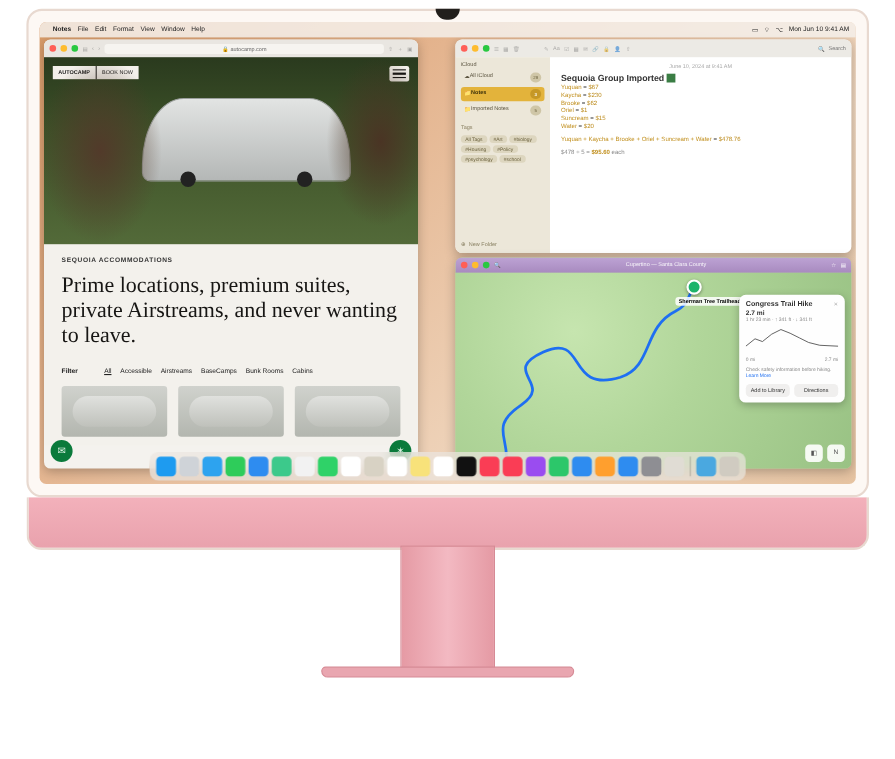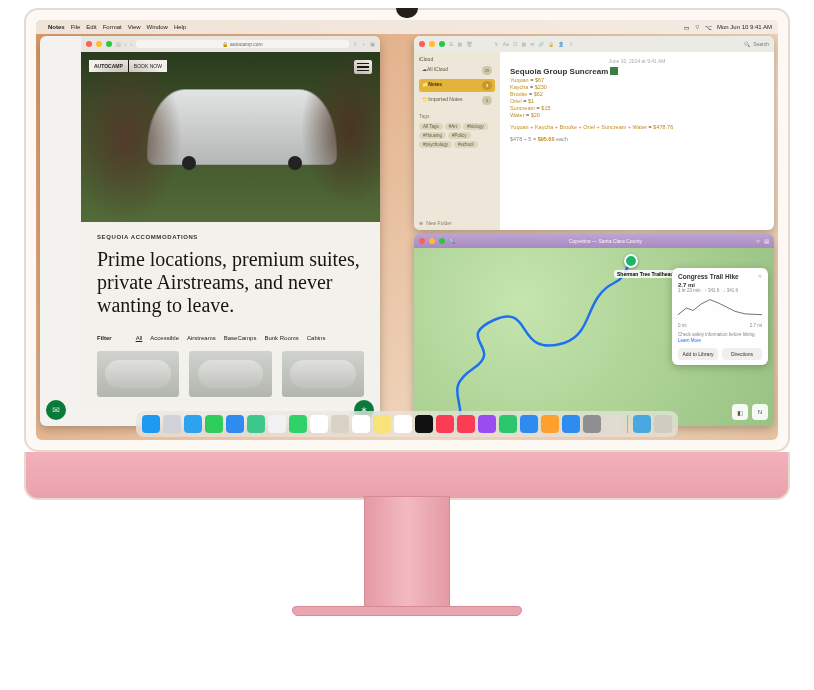--- a/index.html
+++ b/index.html
@@ -14,21 +14,21 @@
   .neck { width: 86px; height: 112px; margin: -4px auto 0; background: linear-gradient(90deg,#e59aa4,#f3b9c2,#e59aa4); border: 1px solid #d68a95; }
   .foot { width: 230px; height: 10px; margin: -2px auto 0; background: #e9a6b0; border-radius: 4px 4px 6px 6px; border: 1px solid #d68a95; }
   .camera { position: absolute; left: 50%; top: 0px; transform: translateX(-50%); width: 22px; height: 10px; background: #221f1c; border-radius: 0 0 10px 10px; z-index: 40; }
 
   
   .menubar { position: absolute; left: 0; right: 0; top: 0; height: 14px; background: rgba(245,240,235,.85); display: flex; align-items: center; font-size: 6px; color: #222; padding: 0 6px; gap: 6px; z-index: 30; }
   .menubar .right { margin-left: auto; display: flex; gap: 5px; align-items: center; }
   .apple { font-size: 7px; }
 
   
-  .safari { position: absolute; left: 4px; top: 16px; width: 340px; height: 390px; background: #f4f2ee; border-radius: 6px; overflow: hidden; box-shadow: 0 3px 10px rgba(0,0,0,.25); padding-left: 41px; }
+  .safari { position: absolute; left: 4px; top: 16px; width: 340px; height: 390px; background: #f4f2ee; border-radius: 6px; overflow: hidden; box-shadow: 0 3px 10px rgba(0,0,0,.25); }
   .sf-toolbar { height: 16px; background: #e9e6e1; display: flex; align-items: center; padding: 0 5px; gap: 4px; font-size: 5px; color: #666; }
   .dot { width: 6px; height: 6px; border-radius: 50%; }
   .dot.r { background: #ff5f57; } .dot.y { background: #febc2e; } .dot.g { background: #28c840; }
   .url { flex: 1; text-align: center; background: #f6f4f0; border-radius: 3px; padding: 1px 4px; font-size: 5px; }
   .sf-icon { opacity: .5; }
   .hero { height: 170px; background: linear-gradient(180deg, #2a3a1e 0%, #3d5228 40%, #536a39 100%); position: relative; }
   .hero::after { content:""; position:absolute; inset:0; background:
       radial-gradient(ellipse 80px 120px at 15% 50%, #523a2a 0%, transparent 70%),
       radial-gradient(ellipse 70px 110px at 90% 45%, #4a3424 0%, transparent 70%); }
   .airstream { position: absolute; left: 54%; top: 44%; transform: translate(-50%,-50%); width: 190px; height: 76px; background: linear-gradient(180deg,#e2e4e3,#b4b7b6); border-radius: 38px 38px 8px 8px / 60px 60px 8px 8px; border: 1px solid #9ca09e; }
@@ -227,21 +227,21 @@
                 <span class="tag">#school</span>
               </div>
               <div class="nt-footer">
                 <span>⊕</span>
                 <span>New Folder</span>
               </div>
             </div>
             <div class="nt-content">
               <div class="nt-date">June 10, 2024 at 9:41 AM</div>
               <div class="nt-title">
-                <span>Sequoia Group Suncream</span><span class="park"></span>
+                <span>Sequoia Group Imported</span><span class="park"></span>
               </div>
               <div class="nt-line"><span class="lnk">Yuquan</span> = <span class="amt">$67</span></div>
               <div class="nt-line"><span class="lnk">Kaycha</span> = <span class="amt">$230</span></div>
               <div class="nt-line"><span class="lnk">Brooke</span> = <span class="amt">$62</span></div>
               <div class="nt-line"><span class="lnk">Oriel</span> = <span class="amt">$1</span></div>
               <div class="nt-line"><span class="lnk">Suncream</span> = <span class="amt">$15</span></div>
               <div class="nt-line"><span class="lnk">Water</span> = <span class="amt">$20</span></div>
               <div class="nt-line" style="margin-top:6px">
                 <span class="lnk">Yuquan</span> <span class="sep">+</span>
                 <span class="lnk">Kaycha</span> <span class="sep">+</span>

